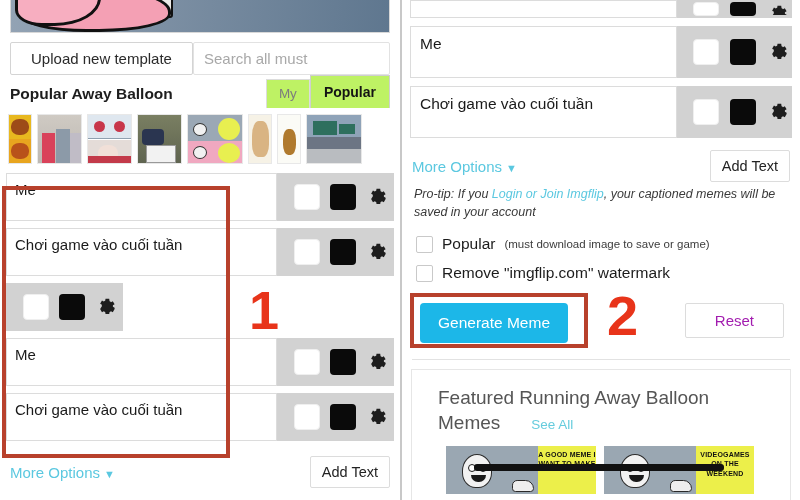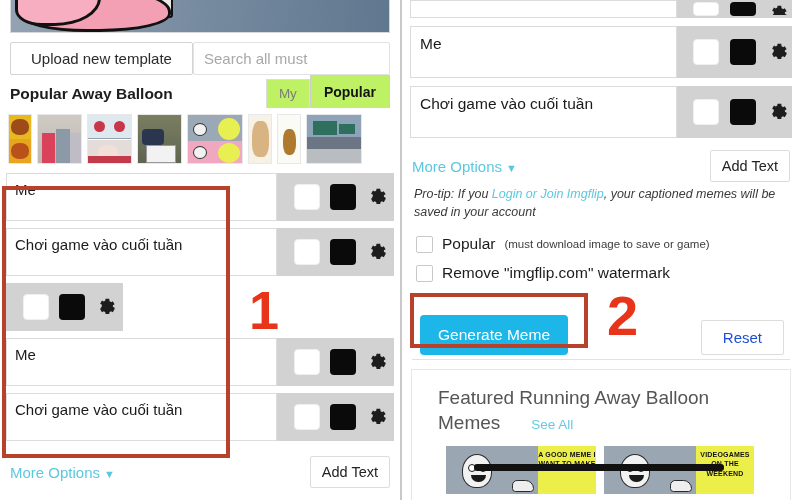--- a/index.html
+++ b/index.html
@@ -114,29 +114,29 @@
     padding: 3px 14px 0 12px;
   }
   .protip a { color:#5bc8e0; text-decoration:none; font-style:italic; }
 
   .checks { padding: 14px 0 0 14px; }
   .chk-line { display:flex; align-items:center; gap:9px; margin-bottom:11px; }
   .chk-box { width:17px; height:17px; border:1px solid #c9c9c9; background:#fff; border-radius:2px; }
   .chk-main { font-size:15.5px; color:#1c1c1c; }
   .chk-sub { font-size:11.5px; color:#3d3d3d; }
 
-  .gen-row { display:flex; align-items:flex-end; padding: 10px 0 0 0; height:62px; }
+  .gen-row { display:flex; align-items:flex-start; padding: 10px 0 0 0; height:62px; }
   .btn-generate {
     margin-left:18px; background:#1cb7e8; color:#ffffff;
     font-size:15.5px; padding:11px 18px; border-radius:4px; border:none;
   }
   .btn-reset {
     margin-left:auto; margin-right:16px;
-    border:1px solid #dcdcdc; background:#fff; color:#1d4ed8;
-    font-size:15px; padding:8px 21px; border-radius:2px;
+    border:1px solid #dcdcdc; background:#fff; color:#a21caf;
+    font-size:15px; padding:8px 29px; border-radius:2px;
   }
   .sep { height:1px; background:#e2e2e2; margin: 4px 10px 0 10px; }
 
   .featured {
     margin: 9px 9px 0 9px; border:1px solid #e6e6e6; background:#fff; height:134px; overflow:hidden;
   }
   .feat-title {
     font-size:19px; color:#555555; padding:16px 0 0 26px; line-height:1.3; font-weight:normal;
   }
   .feat-seeall { font-size:13.5px; color:#66ccdd; margin-left:31px; }

